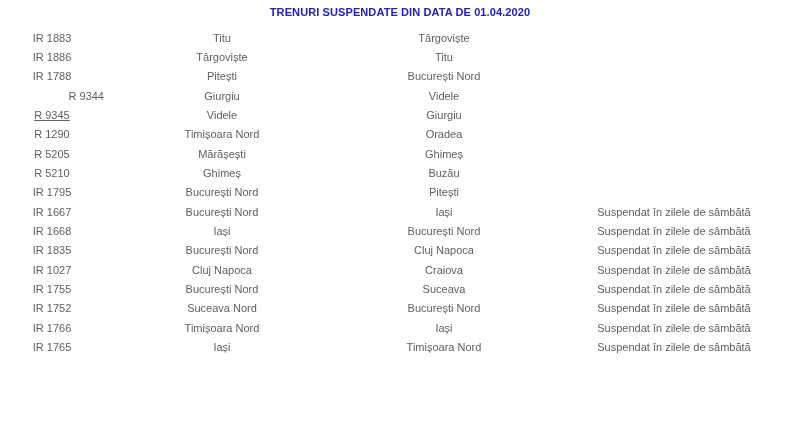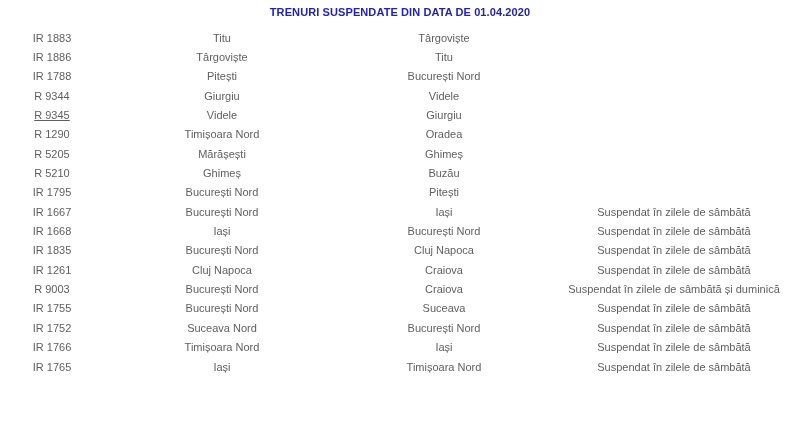--- a/index.html
+++ b/index.html
@@ -75,21 +75,21 @@
   </tr>
 
   <tr>
     <td style="color: rgb(95, 95, 95);">IR 1788</td>
     <td style="color: rgb(95, 95, 95);">Pitești</td>
     <td style="color: rgb(95, 95, 95);">București Nord</td>
     <td style="color: rgb(95, 95, 95);"></td>
   </tr>
 
   <tr>
-    <td style="color: rgb(95, 95, 95);">R 9344</td>
+    <td style="color: rgb(95, 95, 95); text-align: right;">R 9344</td>
     <td style="color: rgb(95, 95, 95);">Giurgiu</td>
     <td style="color: rgb(95, 95, 95);">Videle</td>
     <td style="color: rgb(95, 95, 95);"></td>
   </tr>
 
   <tr>
     <td style="color: rgb(95, 95, 95); text-decoration: underline;">R 9345</td>
     <td style="color: rgb(95, 95, 95);">Videle</td>
     <td style="color: rgb(95, 95, 95);">Giurgiu</td>
     <td style="color: rgb(95, 95, 95);"></td>
@@ -139,33 +139,27 @@
   </tr>
 
   <tr>
     <td style="color: rgb(95, 95, 95);">IR 1835</td>
     <td style="color: rgb(95, 95, 95);">București Nord</td>
     <td style="color: rgb(95, 95, 95);">Cluj Napoca</td>
     <td style="color: rgb(95, 95, 95);">Suspendat în zilele de sâmbătă</td>
   </tr>
 
   <tr>
-    <td style="color: rgb(95, 95, 95);">IR 1261</td>
+    <td style="color: rgb(95, 95, 95);">IR 1027</td>
     <td style="color: rgb(95, 95, 95);">Cluj Napoca</td>
     <td style="color: rgb(95, 95, 95);">Craiova</td>
     <td style="color: rgb(95, 95, 95);">Suspendat în zilele de sâmbătă</td>
   </tr>
 
 
-  <tr>
-    <td style="color: rgb(95, 95, 95);">R 9003</td>
-    <td style="color: rgb(95, 95, 95);">București Nord</td>
-    <td style="color: rgb(95, 95, 95);">Craiova</td>
-    <td style="color: rgb(95, 95, 95);">Suspendat în zilele de sâmbătă și duminică</td>
-  </tr>
 
   <tr>
     <td style="color: rgb(95, 95, 95);">IR 1755</td>
     <td style="color: rgb(95, 95, 95);">București Nord</td>
     <td style="color: rgb(95, 95, 95);">Suceava</td>
     <td style="color: rgb(95, 95, 95);">Suspendat în zilele de sâmbătă</td>
   </tr>
 
   <tr>
     <td style="color: rgb(95, 95, 95);">IR 1752</td>

